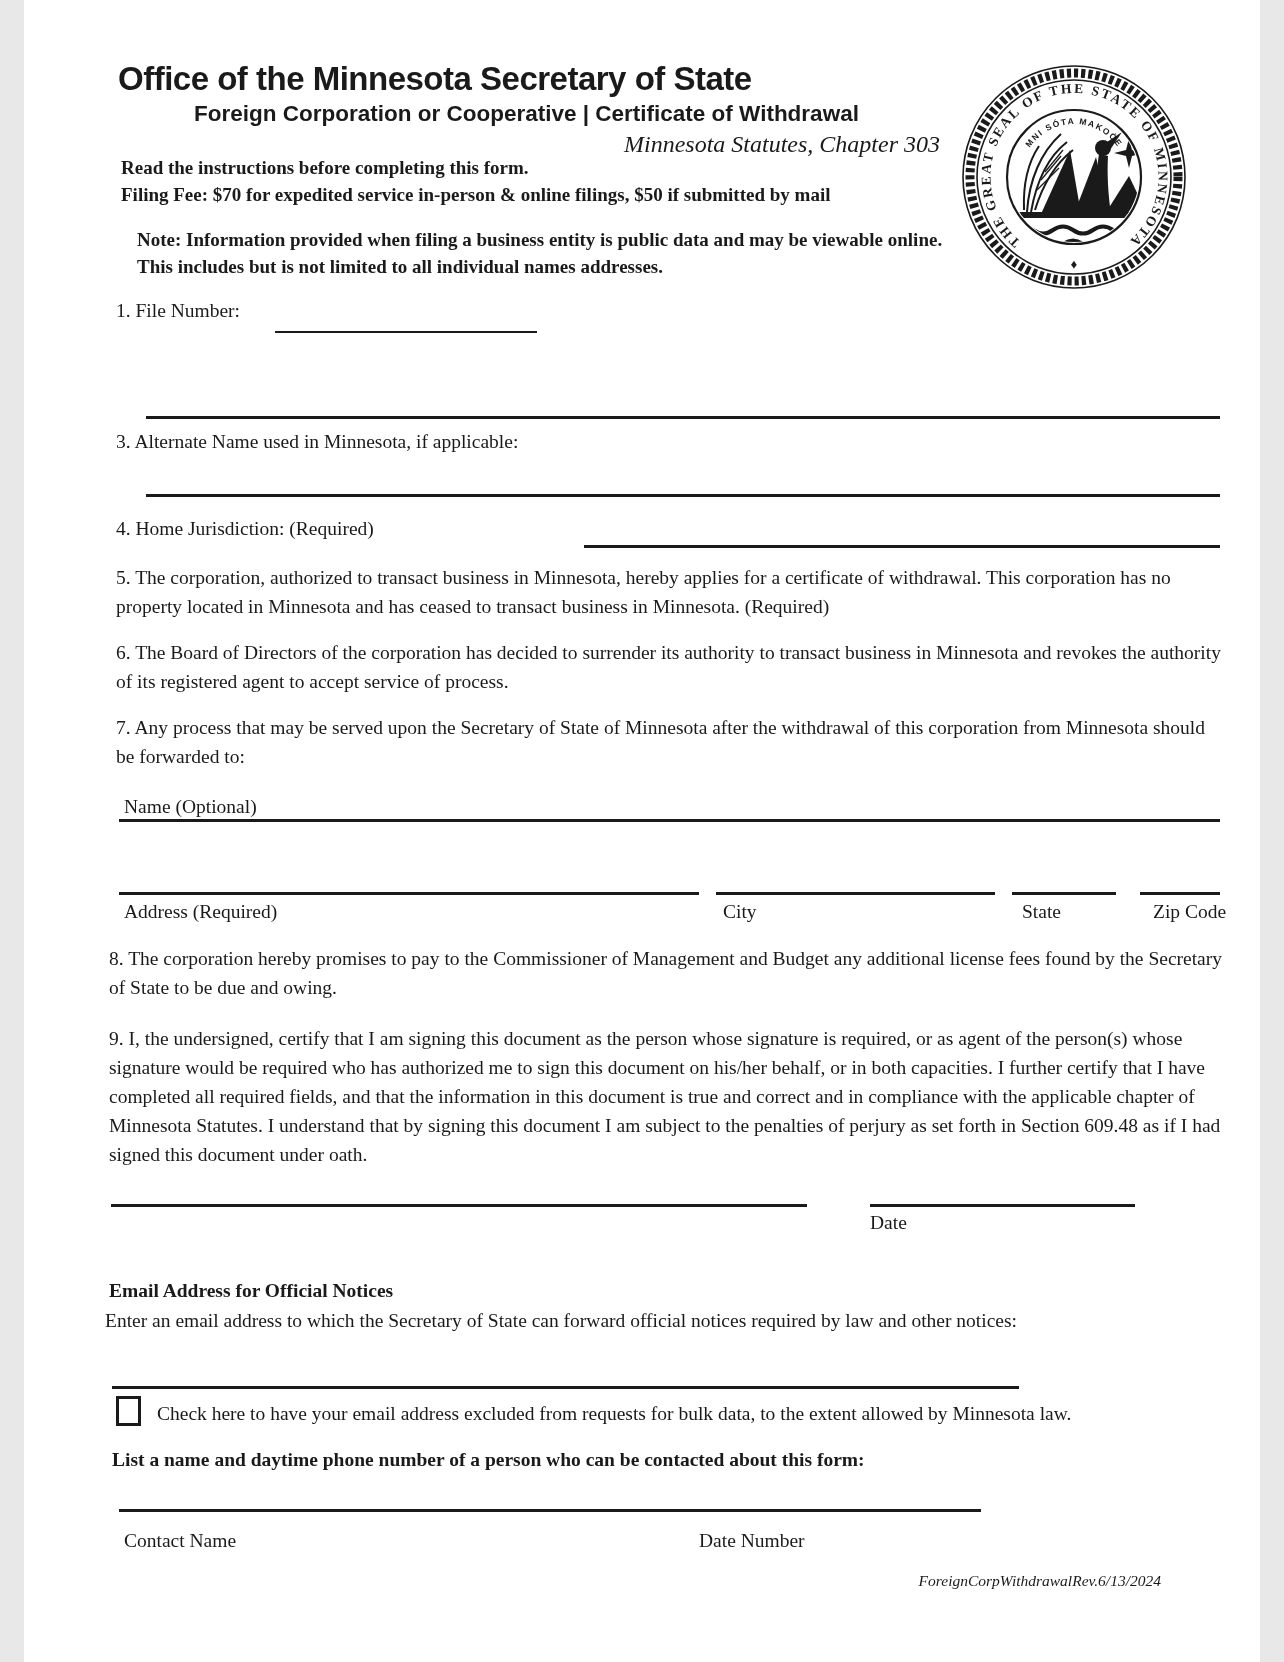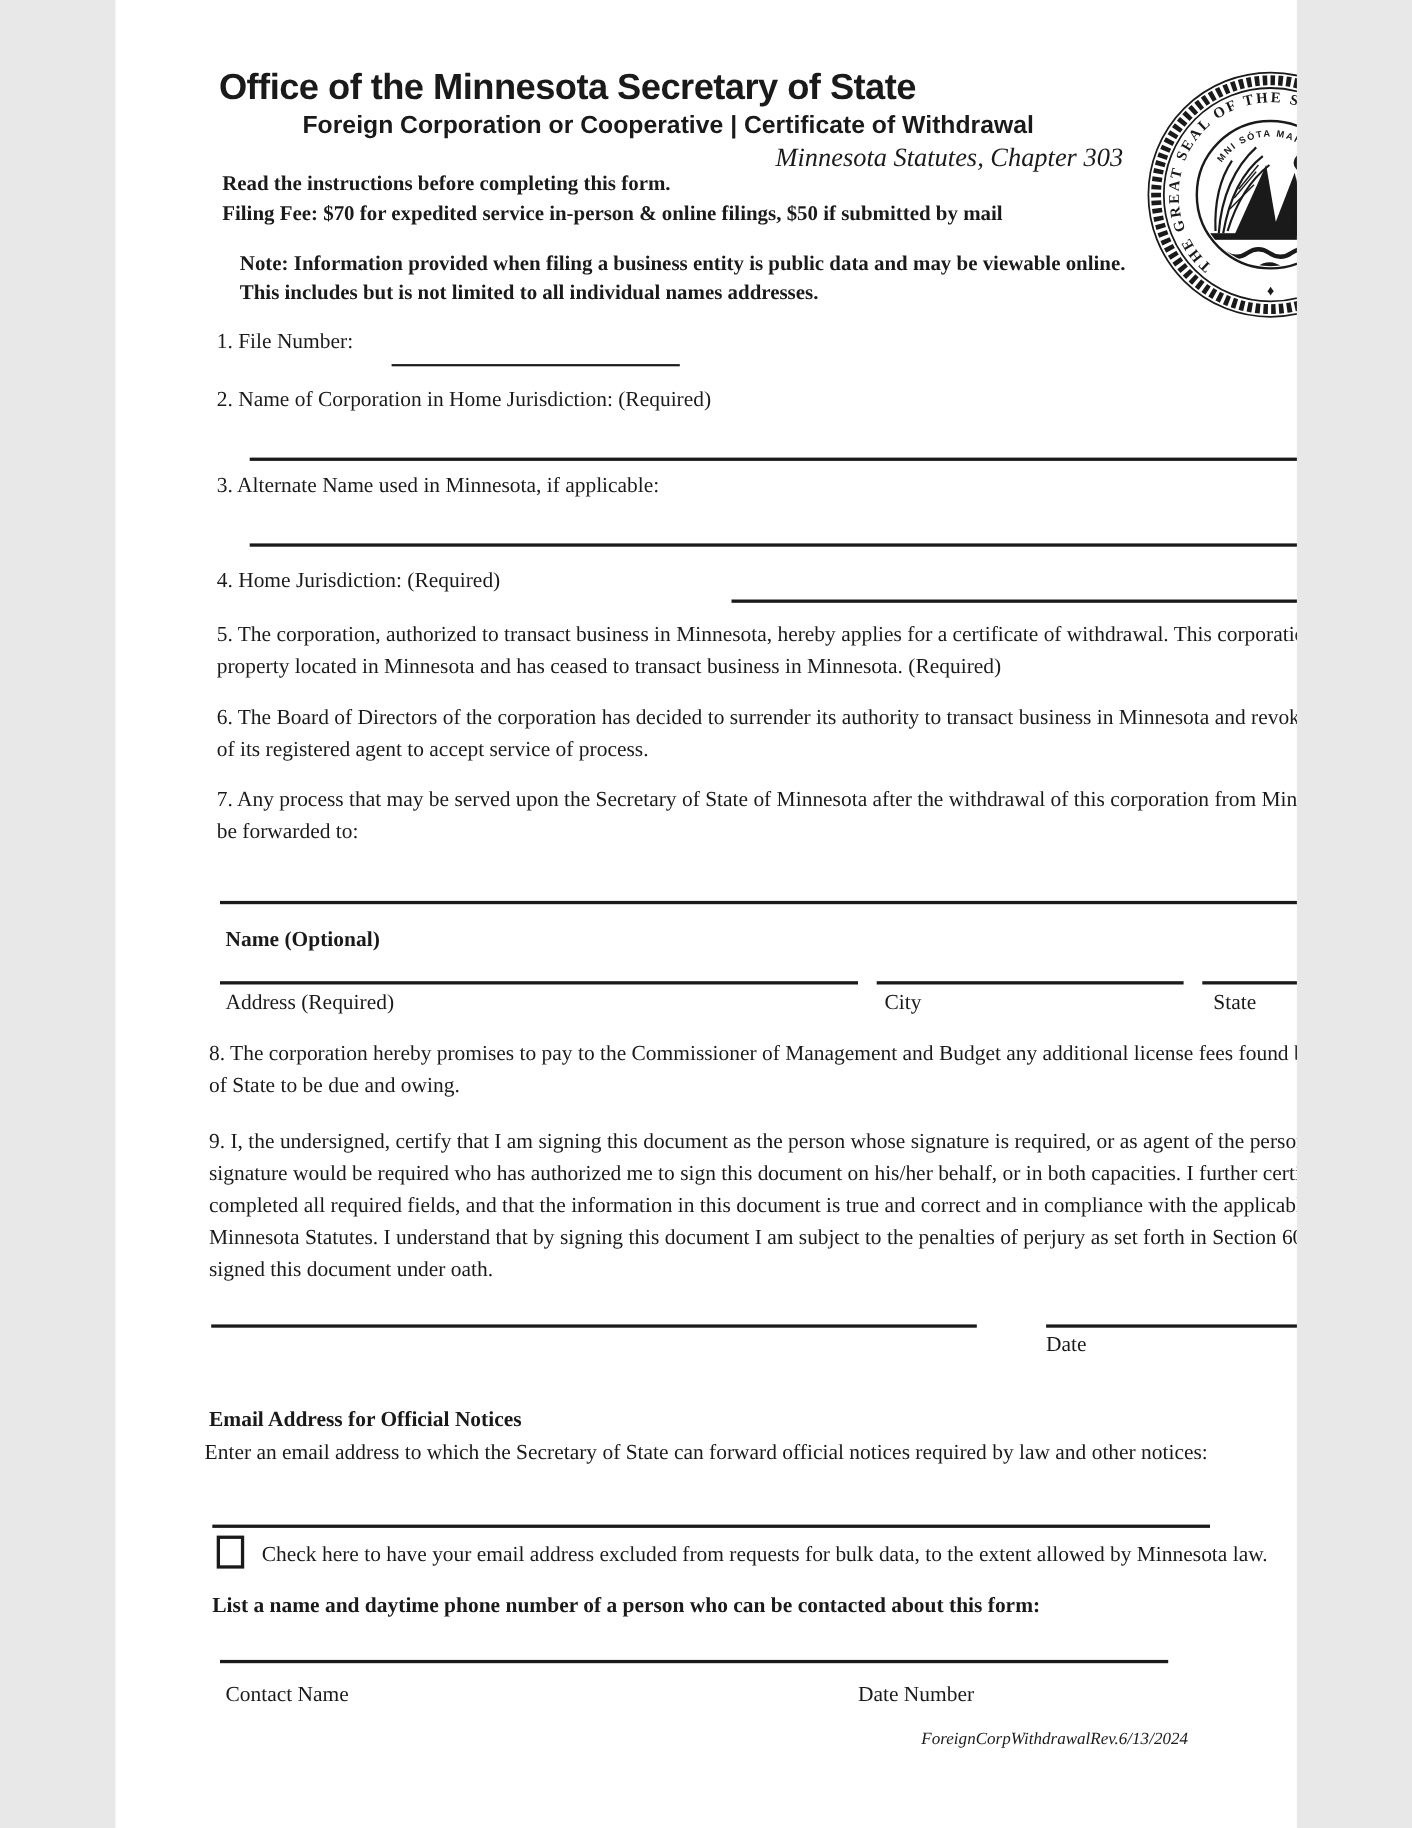--- a/index.html
+++ b/index.html
@@ -1,19 +1,19 @@
 <!DOCTYPE html>
 <html><head>
 <meta charset="utf-8">
 <style>
   * { margin:0; padding:0; box-sizing:border-box; }
   html,body { background:#e8e8e8; }
   .page {
     position:relative;
-    width:1074px; height:1662px;
+    width:1236px; height:1662px;
     margin:0 auto;
     background:#ffffff;
     color:#1a1a1a;
     font-family:"Liberation Serif", serif;
     overflow:hidden;
   }
   .abs { position:absolute; }
   .sans { font-family:"Liberation Sans", sans-serif; }
   .b { font-weight:bold; }
   .i { font-style:italic; }
@@ -117,35 +117,34 @@
           <path d="M56,170 Q66,163 76,170 T96,170 T116,170 T136,170 T156,170 T176,170" stroke="#1a1a1a" stroke-width="4" fill="none"></path>
           <path d="M66,184 Q76,177 86,184 T106,184 T126,184 T146,184 T166,184" stroke="#1a1a1a" stroke-width="4" fill="none"></path>
         </g>
       </g>
     </svg>
   </div>
 
   <div class="abs body-text" style="left:92px; top:296px;">1. File Number:</div>
   <input class="fill thin" style="left: 251px; top: 301px; width: 262px;" type="text">
 
-  <div class="abs body-text" style="left:92px; top:349px;">2. Name of Corporation in Home Jurisdiction: (Required)</div>
   <input class="fill" style="left: 122px; top: 387px; width: 1074px;" type="text">
 
   <div class="abs body-text" style="left:92px; top:427px;">3.  Alternate Name used in Minnesota, if applicable:</div>
   <input class="fill" style="left: 122px; top: 465px; width: 1074px;" type="text">
 
   <div class="abs body-text" style="left:92px; top:514px;">4. Home Jurisdiction: (Required)</div>
   <input class="fill" style="left: 560px; top: 516px; width: 636px;" type="text">
 
   <div class="abs body-text" style="left:92px; top:563px; width:1112px;">5. The corporation, authorized to transact business in Minnesota, hereby applies for a certificate of withdrawal. This corporation has no property located in Minnesota and has ceased to transact business in Minnesota. (Required)</div>
   <div class="abs body-text" style="left:92px; top:638px; width:1112px;">6. The Board of Directors of the corporation has decided to surrender its authority to transact business in Minnesota and revokes the authority of its registered agent to accept service of process.</div>
   <div class="abs body-text" style="left:92px; top:713px; width:1112px;">7. Any process that may be served upon the Secretary of State of Minnesota after the withdrawal of this corporation from Minnesota should be forwarded to:</div>
 
   <input class="fill" style="left: 95px; top: 790px; width: 1101px;" type="text">
-  <div class="abs lbl" style="left:100px; top:844px;font-weight:bold;">Name (Optional)</div>
+  <div class="abs lbl" style="left:100px; top:796px;">Name (Optional)</div>
 
   <input class="fill" style="left: 95px; top: 863px; width: 580px;" type="text">
   <input class="fill" style="left: 692px; top: 863px; width: 279px;" type="text">
   <input class="fill" style="left: 988px; top: 863px; width: 104px;" type="text">
   <input class="fill" style="left: 1116px; top: 863px; width: 80px;" type="text">
   <div class="abs lbl" style="left:100px; top:901px;">Address (Required)</div>
   <div class="abs lbl" style="left:699px; top:901px;">City</div>
   <div class="abs lbl" style="left:998px; top:901px;">State</div>
   <div class="abs lbl" style="left:1129px; top:901px;">Zip Code</div>
 

